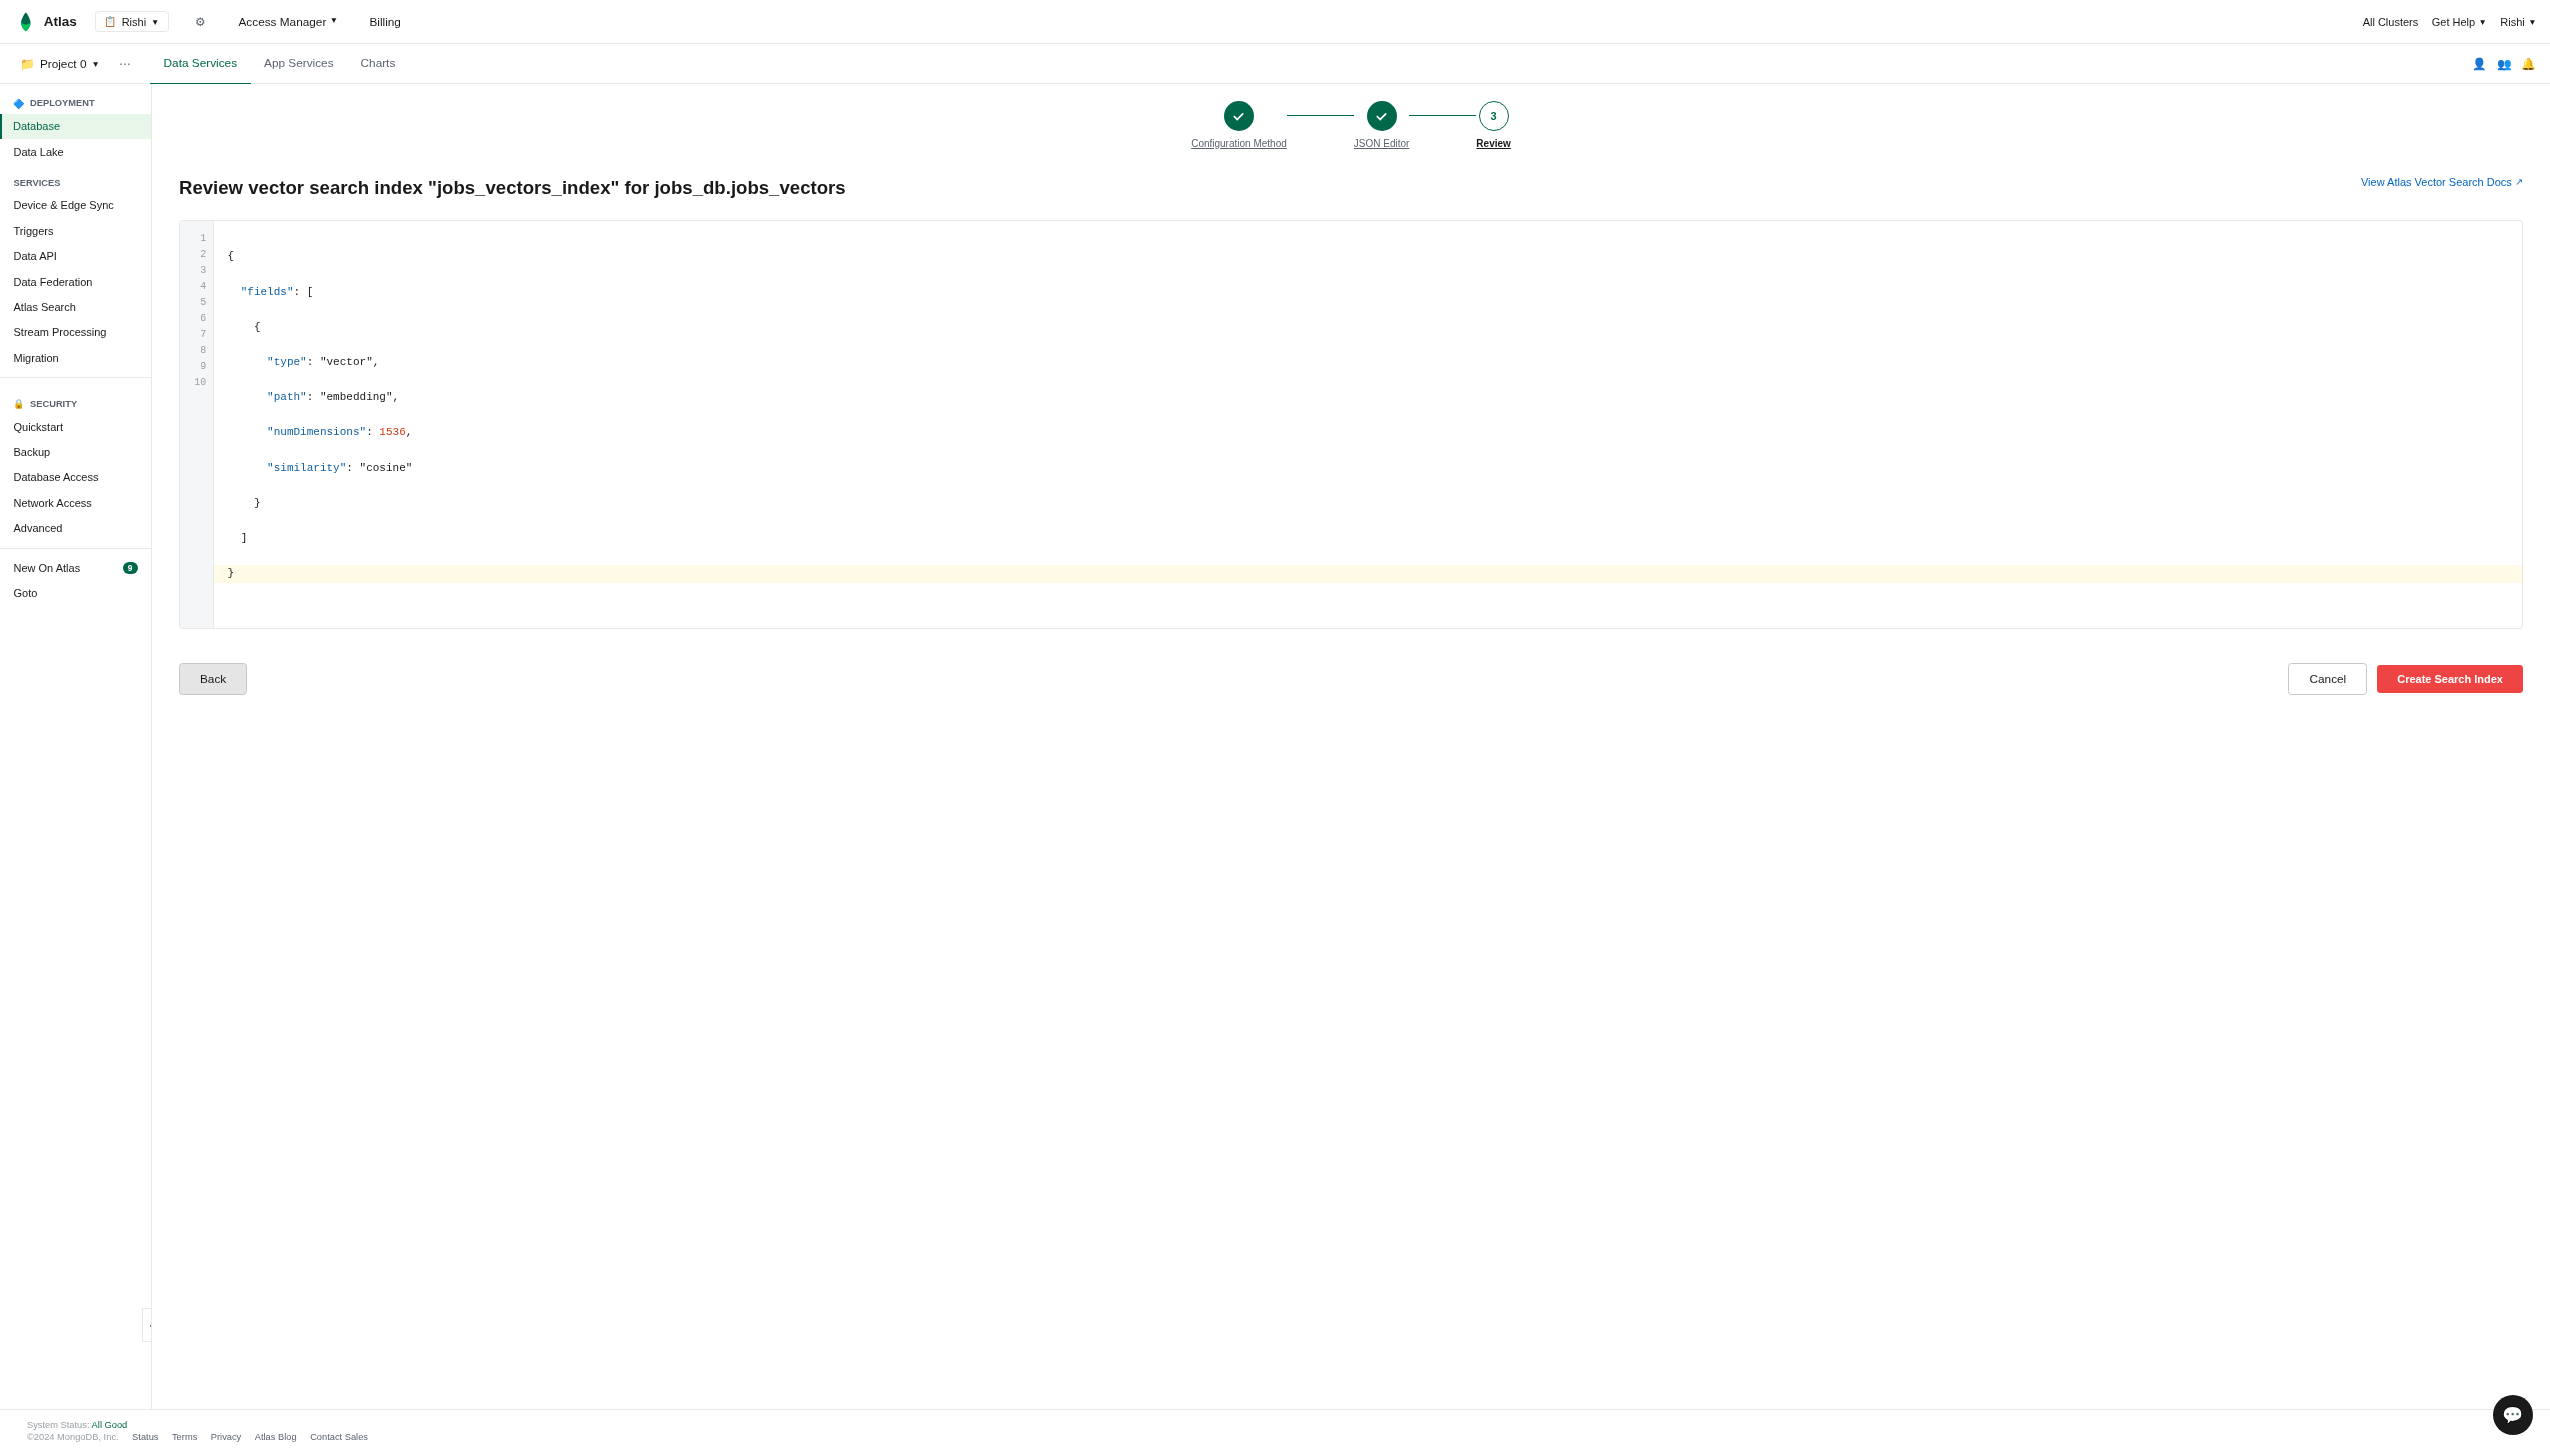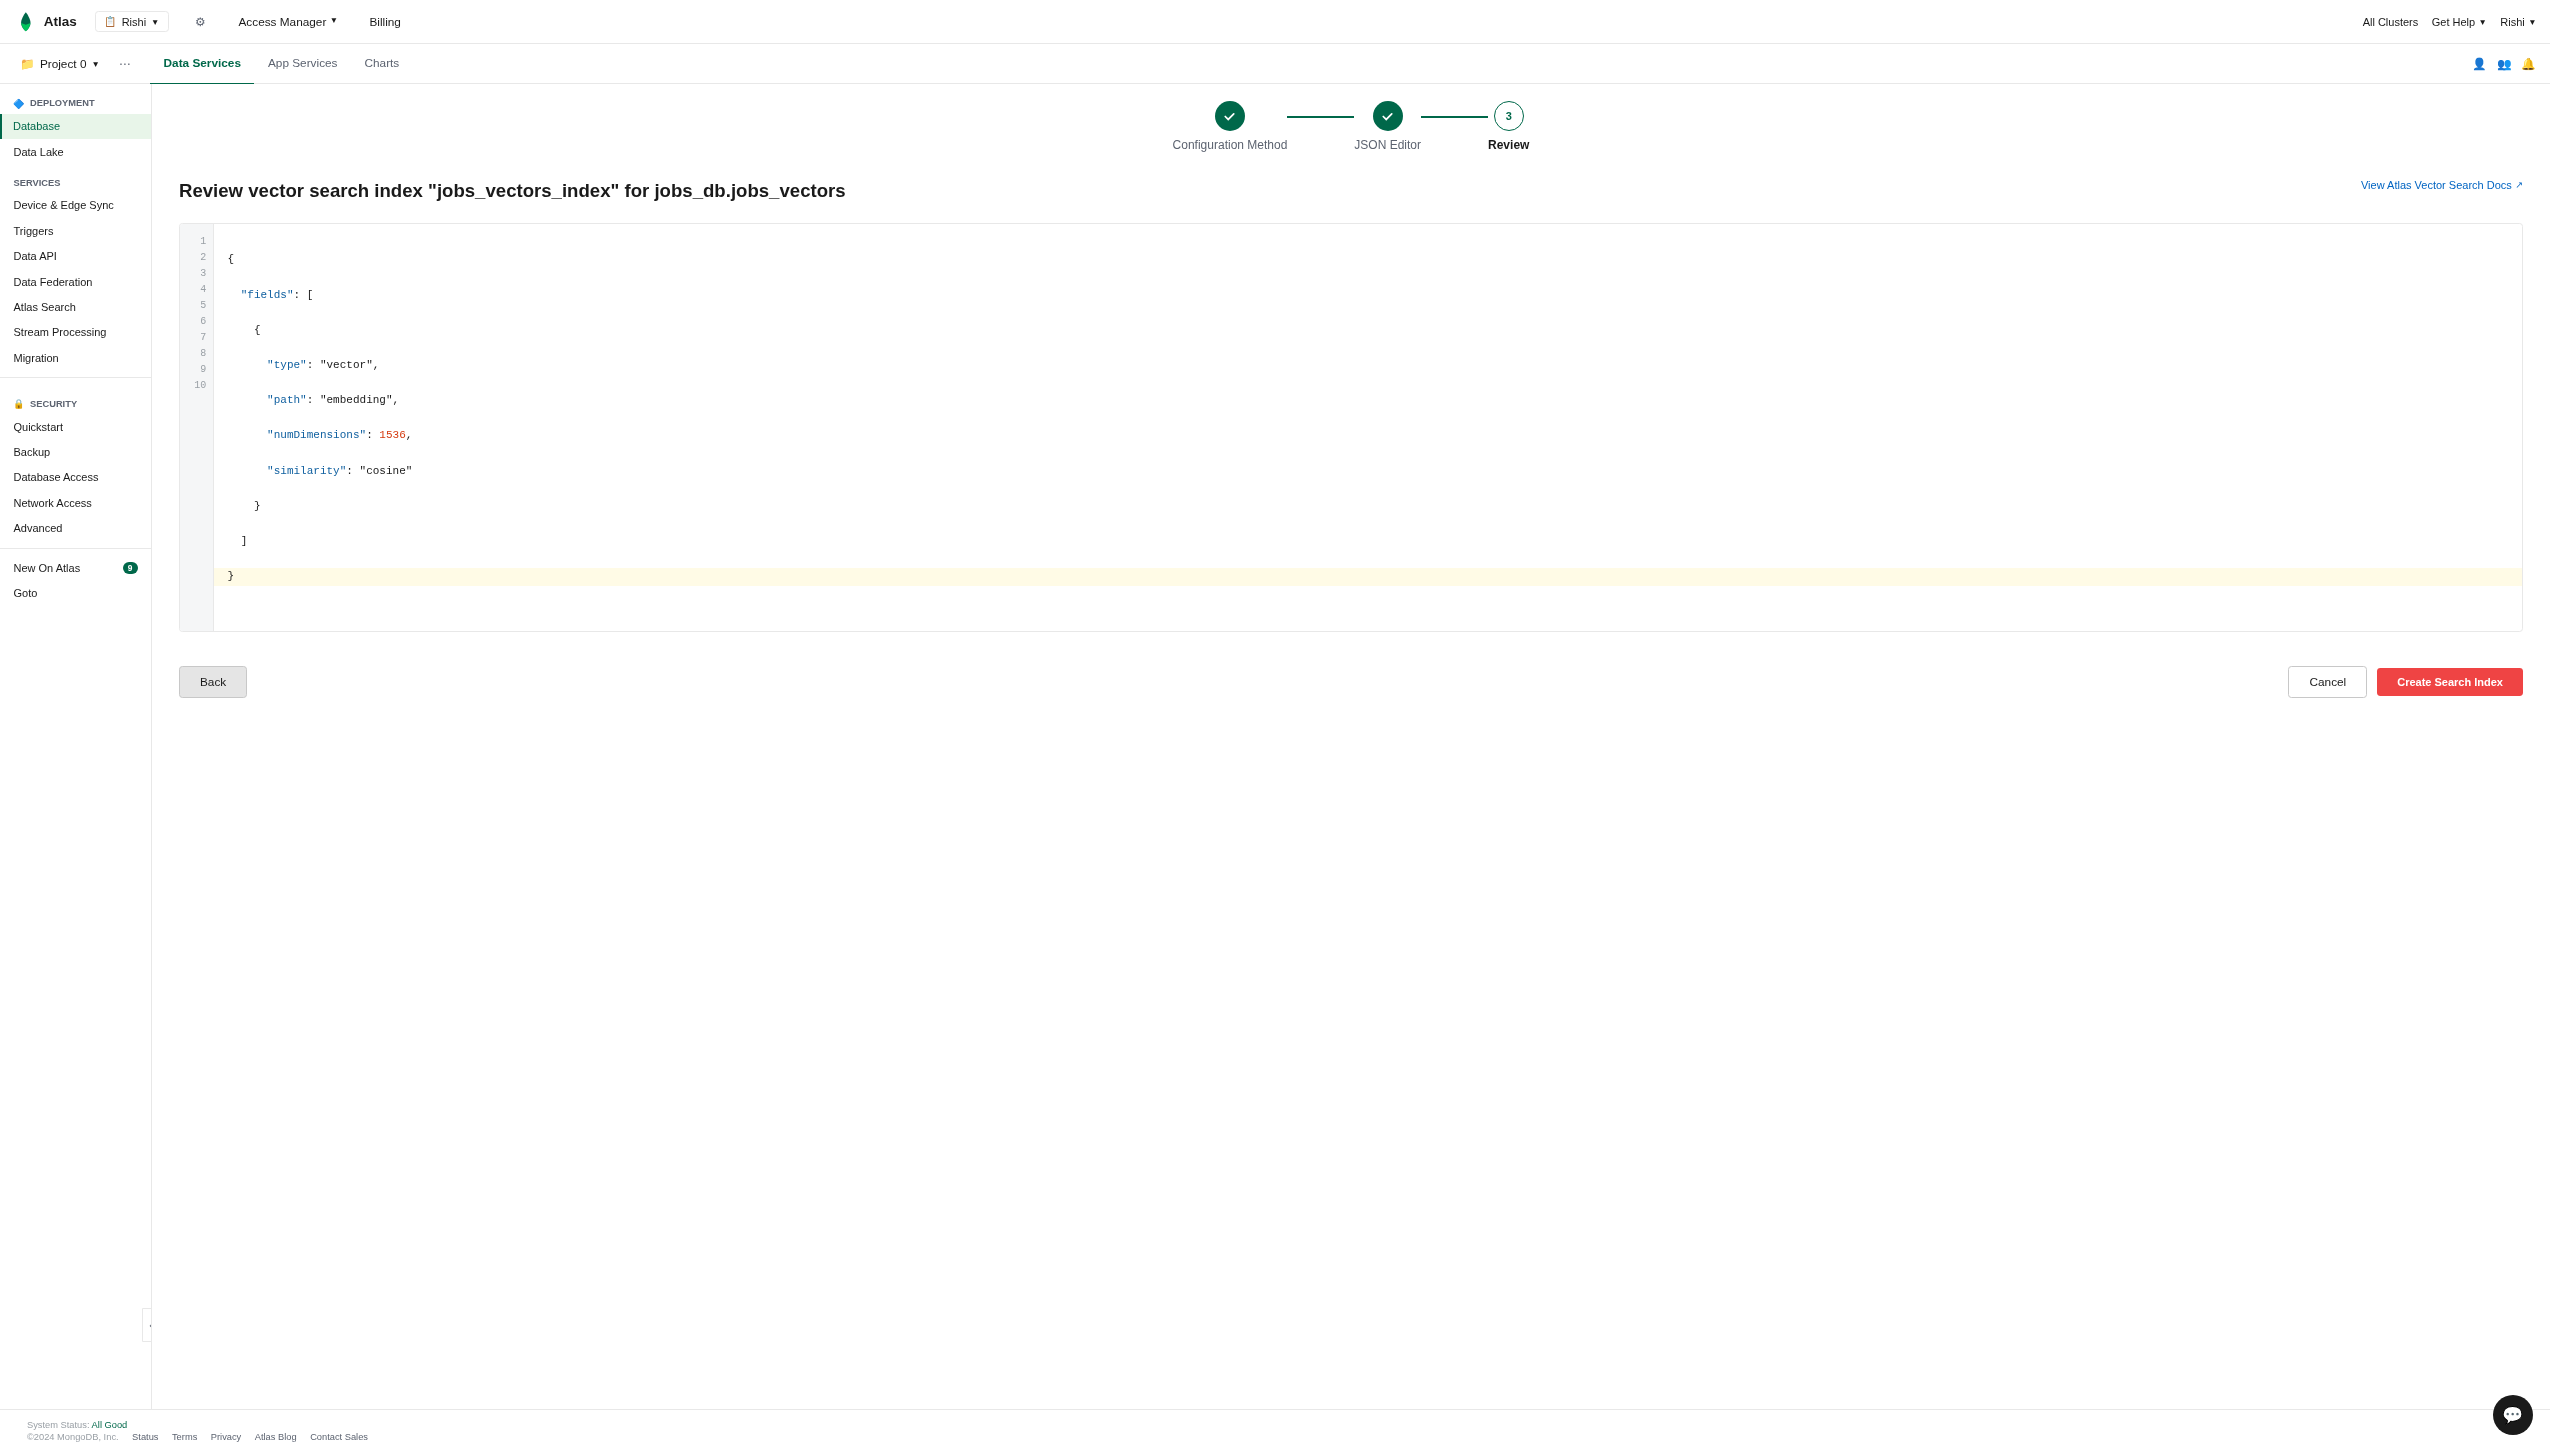--- a/index.html
+++ b/index.html
@@ -18,21 +18,21 @@
     .nav-right-link { font-size: 11px; color: #1a1a1a; cursor: pointer; display: flex; align-items: center; gap: 3.4px; }
 
     
     .sub-nav {
       display: flex; align-items: center; height: 40px; background: #fff; border-bottom: 0.8px solid #e8e8e8; padding: 0 13.5px; gap: 6.7px; flex-shrink: 0;
     }
     .sub-nav-project { display: flex; align-items: center; gap: 5px; font-size: 11.8px; font-weight: 500; cursor: pointer; padding: 3.4px 6.7px; }
     .sub-nav-dot-menu { width: 23.6px; height: 23.6px; display: flex; align-items: center; justify-content: center; cursor: pointer; color: #5c6370; }
     .sub-nav-tabs { display: flex; align-items: center; margin-left: 6.7px; gap: 0; }
     .sub-nav-tab { padding: 0 13.5px; height: 40px; display: flex; align-items: center; font-size: 11.8px; cursor: pointer; color: #5c6370; border-bottom: 1.7px solid transparent; }
-    .sub-nav-tab.active { color: #00684a; border-bottom: 1.7px solid #00684a; font-weight: 700; }
+    .sub-nav-tab.active { color: #00684a; border-bottom: 1.7px solid #00684a; font-weight: 400; }
     .sub-nav-icons { margin-left: auto; display: flex; align-items: center; gap: 10px; }
 
     
     .main-layout { display: flex; flex: 1; overflow: hidden; }
 
     
     .sidebar { width: 152px; background: #fff; border-right: 0.8px solid #e8e8e8; overflow-y: auto; flex-shrink: 0; padding-bottom: 17px; }
     .sidebar-section-label { font-size: 9.3px; font-weight: 700; color: #5c6370; text-transform: uppercase; padding: 13.5px 13.5px 5px 13.5px; display: flex; align-items: center; gap: 5px; }
     .sidebar-item { display: flex; align-items: flex-end; padding: 6.7px 13.5px; font-size: 11px; color: #1a1a1a; cursor: pointer; gap: 5px; }
     .sidebar-item.active { background: #e8f5e9; color: #00684a; font-weight: 500; border-left: 2.5px solid #00684a; padding-left: 11px; }
@@ -41,21 +41,21 @@
 
     
     .content { flex: 1; overflow-y: auto; padding: 17px 27px; background: #fff; }
 
     
     .stepper { display: flex; align-items: center; justify-content: center; gap: 0; margin-bottom: 27px; }
     .step { display: flex; flex-direction: column; align-items: center; gap: 6.7px; position: relative; }
     .step-circle { width: 30px; height: 30px; border-radius: 50%; display: flex; align-items: center; justify-content: center; font-size: 11px; font-weight: 600; }
     .step-circle.done { background: #00684a; color: #fff; }
     .step-circle.active { border: 1.7px solid #00684a; color: #00684a; background: #fff; }
-    .step-label { font-size: 12px; color: #5c6370; white-space: nowrap; }
+    .step-label { font-size: 10px; color: #5c6370; white-space: nowrap; text-decoration: underline; }
     .step-label.active { color: #1a1a1a; font-weight: 600; }
     .step-connector { width: 67px; height: 1.7px; background: #00684a; margin-bottom: 18.6px; }
 
     
     .page-header { display: flex; justify-content: space-between; align-items: flex-start; margin-bottom: 20px; }
     .page-title { font-size: 18.6px; font-weight: 600; color: #1a1a1a; line-height: 1.3; }
     .docs-link { font-size: 11px; color: #0064c2; cursor: pointer; display: flex; align-items: center; gap: 3.4px; text-decoration: none; }
 
     
     .code-editor { border: 0.8px solid #e8e8e8; border-radius: 3.4px; overflow: hidden; margin-bottom: 27px; background: #fff; }

